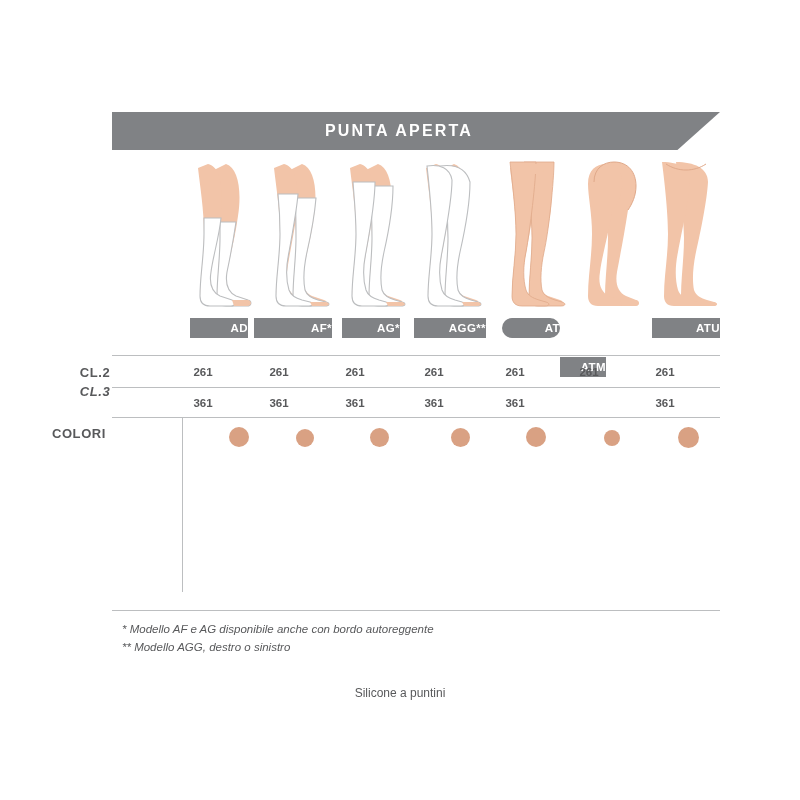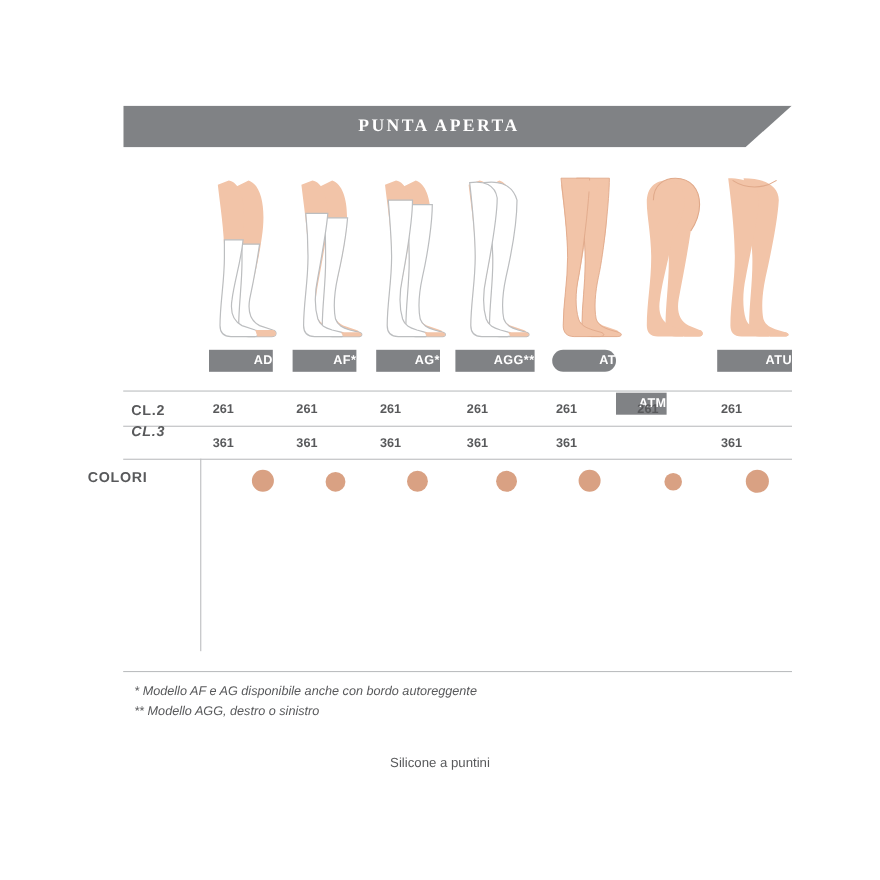--- a/index.html
+++ b/index.html
@@ -19,24 +19,23 @@
     position: absolute;
     left: 0; top: 0;
     width: 800px;
     height: 800px;
   }
 
   
   .banner {
     position: absolute;
     left: 112px;
-    top: 96px;
+    top: 112px;
     width: 608px;
     height: 38px;
-    font-family: Liberation Serif, serif;
   }
   .banner-shape {
     position: absolute;
     left: 0; top: 0;
     width: 100%;
     height: 100%;
     background: #808285;
     clip-path: polygon(0 0, 100% 0, 93% 100%, 0 100%);
   }
   .banner-title {
@@ -90,21 +89,21 @@
     letter-spacing: 0.4px;
   }
 
   
   .row-label {
     position: absolute;
     font-size: 13px;
     font-weight: bold;
     color: #58595b;
     letter-spacing: 0.6px;
-    text-align: right;
+    text-align: center;
     width: 110px;
   }
   .cell-value {
     position: absolute;
     font-size: 11.5px;
     font-weight: bold;
     color: #58595b;
     text-align: center;
     width: 60px;
   }
@@ -230,21 +229,21 @@
         <path d="M26 2 C44 2 58 8 58 22 C57 40 51 70 46 92 C43 106 42 120 44 130 C46 136 51 138 57 140 L64 142 C68 143 68 146 63 146 L40 146 C34 146 31 142 31 136 C31 118 34 98 34 78 C34 54 28 20 26 2 Z" fill="#f2c4a8"></path>
         <path d="M12 2 C30 2 40 8 40 22 C39 40 32 70 28 92 C25 106 25 120 28 130 C30 136 35 138 41 140 L48 142 C52 143 52 146 47 146 L24 146 C17 146 14 142 14 136 C14 116 18 96 18 74 C18 50 14 18 12 2 Z" fill="#f2c4a8"></path>
         <path d="M16 4 C28 12 44 12 56 4" fill="none" stroke="#e0a98a" stroke-width="1"></path>
         <path d="M48 142 L64 142 C68 143 68 146 63 146 L50 146 Z" fill="#f2c4a8"></path>
       </svg>
     </div>
   </div>
 
   <div class="labels">
     <div class="label-chip" style="left:4px;   width:58px;">AD</div>
-    <div class="label-chip" style="left:80px;  width:58px;">AF*</div>
+    <div class="label-chip" style="left:68px;  width:78px;">AF*</div>
     <div class="label-chip" style="left:156px; width:58px;">AG*</div>
     <div class="label-chip" style="left:228px; width:72px;">AGG**</div>
     <div class="label-chip" style="left:316px; width:58px;border-radius:10px;">AT</div>
     <div class="label-chip" style="left:374px; width:46px;margin-top:39px;">ATM</div>
     <div class="label-chip" style="left:466px; width:58px;padding-left:10px;">ATU</div>
   </div>
 
   <div class="rule" style="left:112px; top:355px; width:608px;"></div>
 
   <div class="row-label" style="left:40px; top:365px;">CL.2</div>

